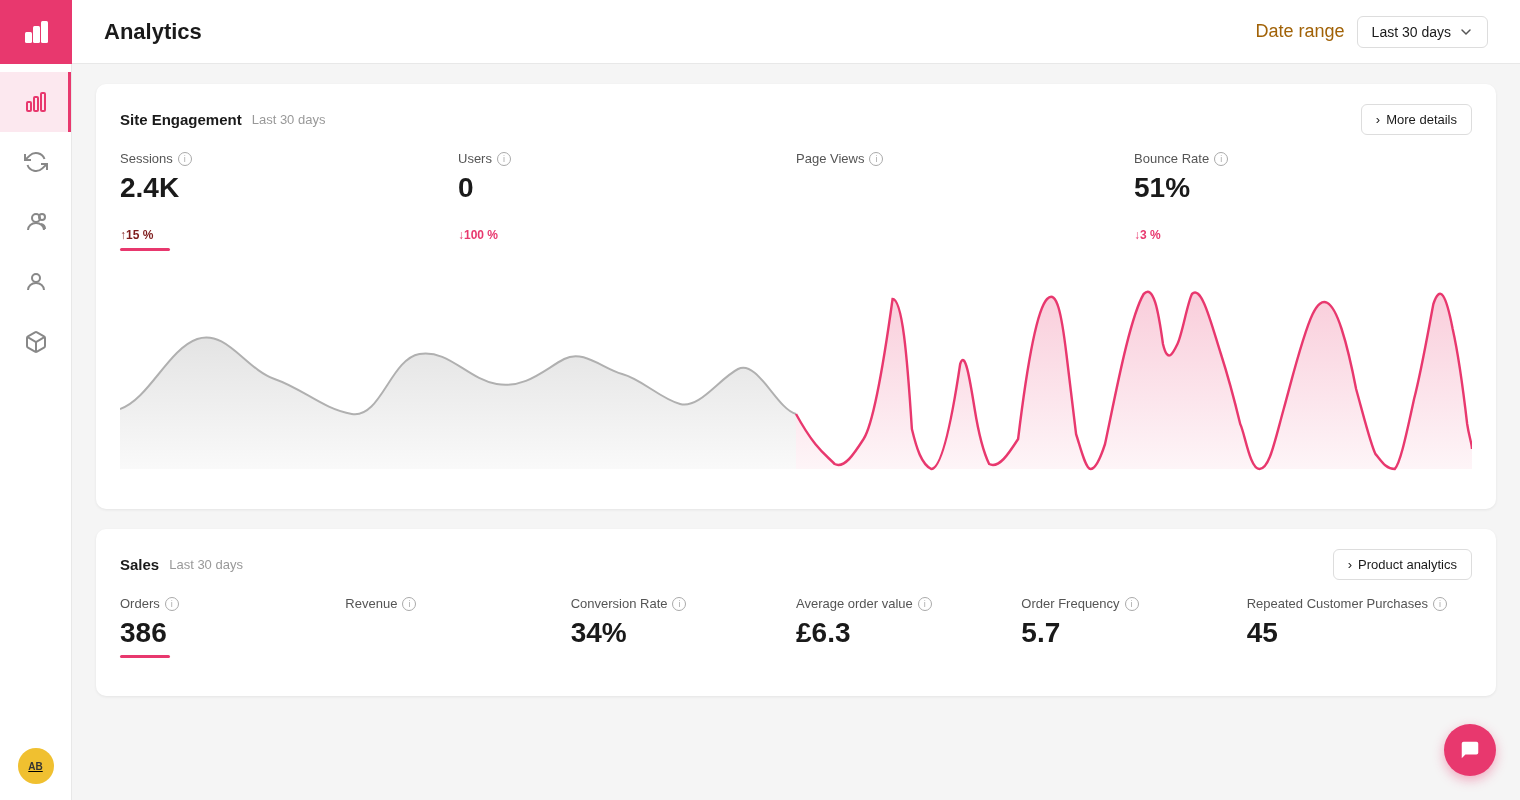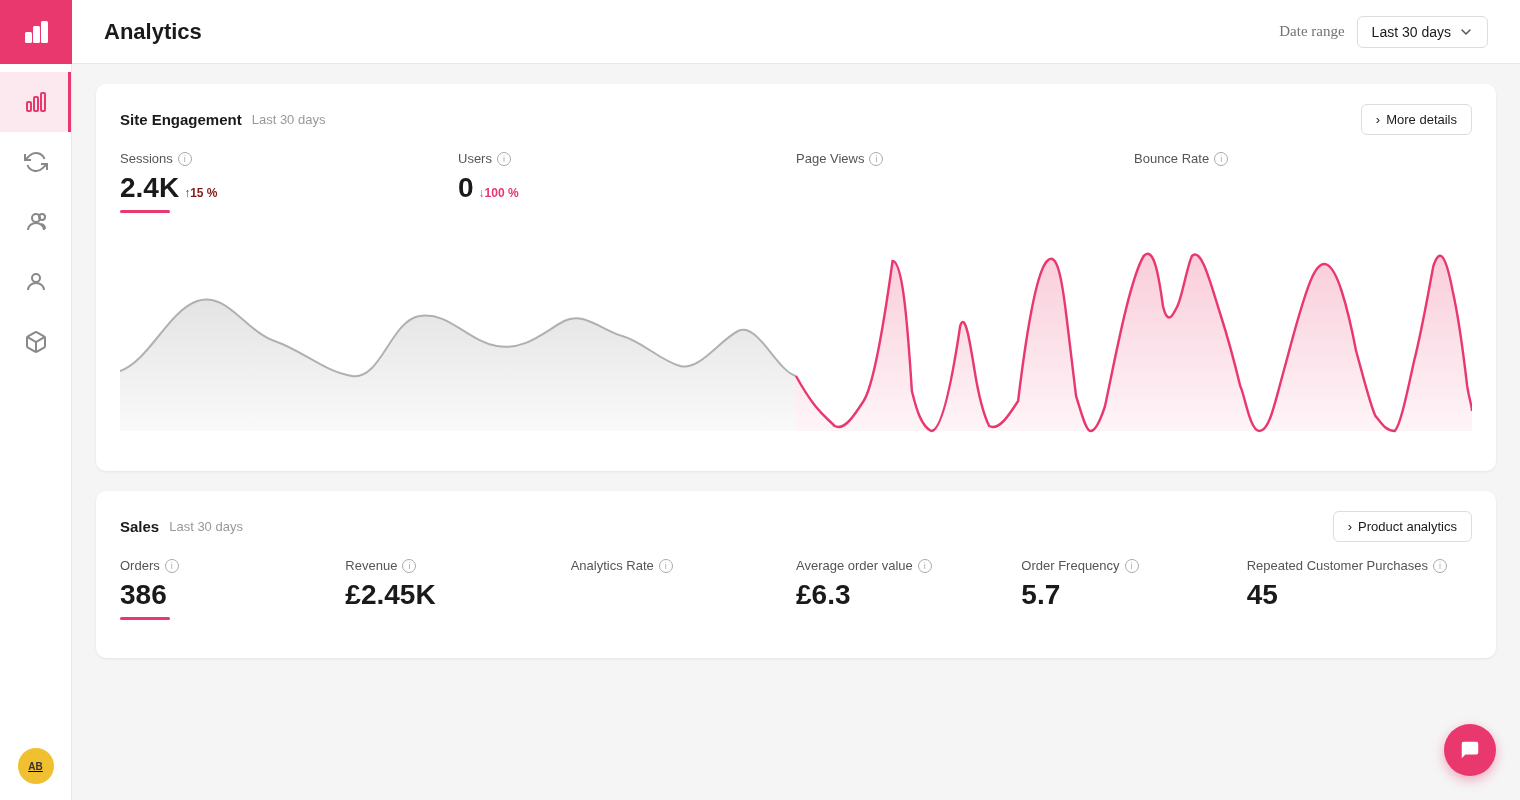--- a/index.html
+++ b/index.html
@@ -96,23 +96,22 @@
       font-size: 22px;
       font-weight: 700;
       color: #1a1a1a;
     }
     .date-range-container {
       display: flex;
       align-items: center;
       gap: 12px;
     }
     .date-range-label {
-      font-size: 15px;
-      color: #737373;
-      font-family: Liberation Serif, serif;
+      font-size: 18px;
+      color: #a16207;
     }
     .date-range-select {
       display: flex;
       align-items: center;
       gap: 8px;
       border: 1.5px solid #ddd;
       border-radius: 6px;
       padding: 7px 14px;
       font-size: 14px;
       color: #1a1a1a;
@@ -191,21 +190,22 @@
       border-radius: 50%;
       display: flex; align-items: center; justify-content: center;
       font-size: 9px; color: #aaa;
     }
     .metric-value {
       font-size: 28px;
       font-weight: 700;
       color: #1a1a1a;
       display: flex;
       align-items: baseline;
-      gap: 5px;
+      gap: 24px;
+      flex-direction: column;
     }
     .metric-change {
       font-size: 12px;
       font-weight: 600;
       display: flex;
       align-items: center;
       gap: 2px;
     }
     .metric-change.up { color: #7f1d1d; }
     .metric-change.down { color: #e8386e; }
@@ -362,20 +362,24 @@
           <div class="metric-label">
             <span>Page Views</span>
             <div class="info-icon">i</div>
           </div>
         </div>
 
         <div class="metric">
           <div class="metric-label">
             <span>Bounce Rate</span>
             <div class="info-icon">i</div>
+          </div>
+          <div class="metric-value">
+            <span>51%</span>
+            <span class="metric-change down">↓3 %</span>
           </div>
         </div>
       </div>
 
       <div class="chart-container">
         <svg viewBox="0 0 1400 220" preserveAspectRatio="none" xmlns="http://www.w3.org/2000/svg">
 
           <defs>
             <linearGradient id="grayGrad" x1="0" y1="0" x2="0" y2="1">
               <stop offset="0%" stop-color="#c8c8c8" stop-opacity="0.5"></stop>
@@ -421,29 +425,29 @@
             <span>386</span>
           </div>
           <div class="metric-underline"></div>
         </div>
 
         <div class="metric">
           <div class="metric-label">
             <span>Revenue</span>
             <div class="info-icon">i</div>
           </div>
-          <div class="metric-value">
-            <span>£2.45K</span>
-          </div>
-        </div>
-
-        <div class="metric">
-          <div class="metric-label">
-            <span>Analytics Rate</span>
-            <div class="info-icon">i</div>
+        </div>
+
+        <div class="metric">
+          <div class="metric-label">
+            <span>Conversion Rate</span>
+            <div class="info-icon">i</div>
+          </div>
+          <div class="metric-value">
+            <span>34%</span>
           </div>
         </div>
 
         <div class="metric">
           <div class="metric-label">
             <span>Average order value</span>
             <div class="info-icon">i</div>
           </div>
           <div class="metric-value">
             <span>£6.3</span>

